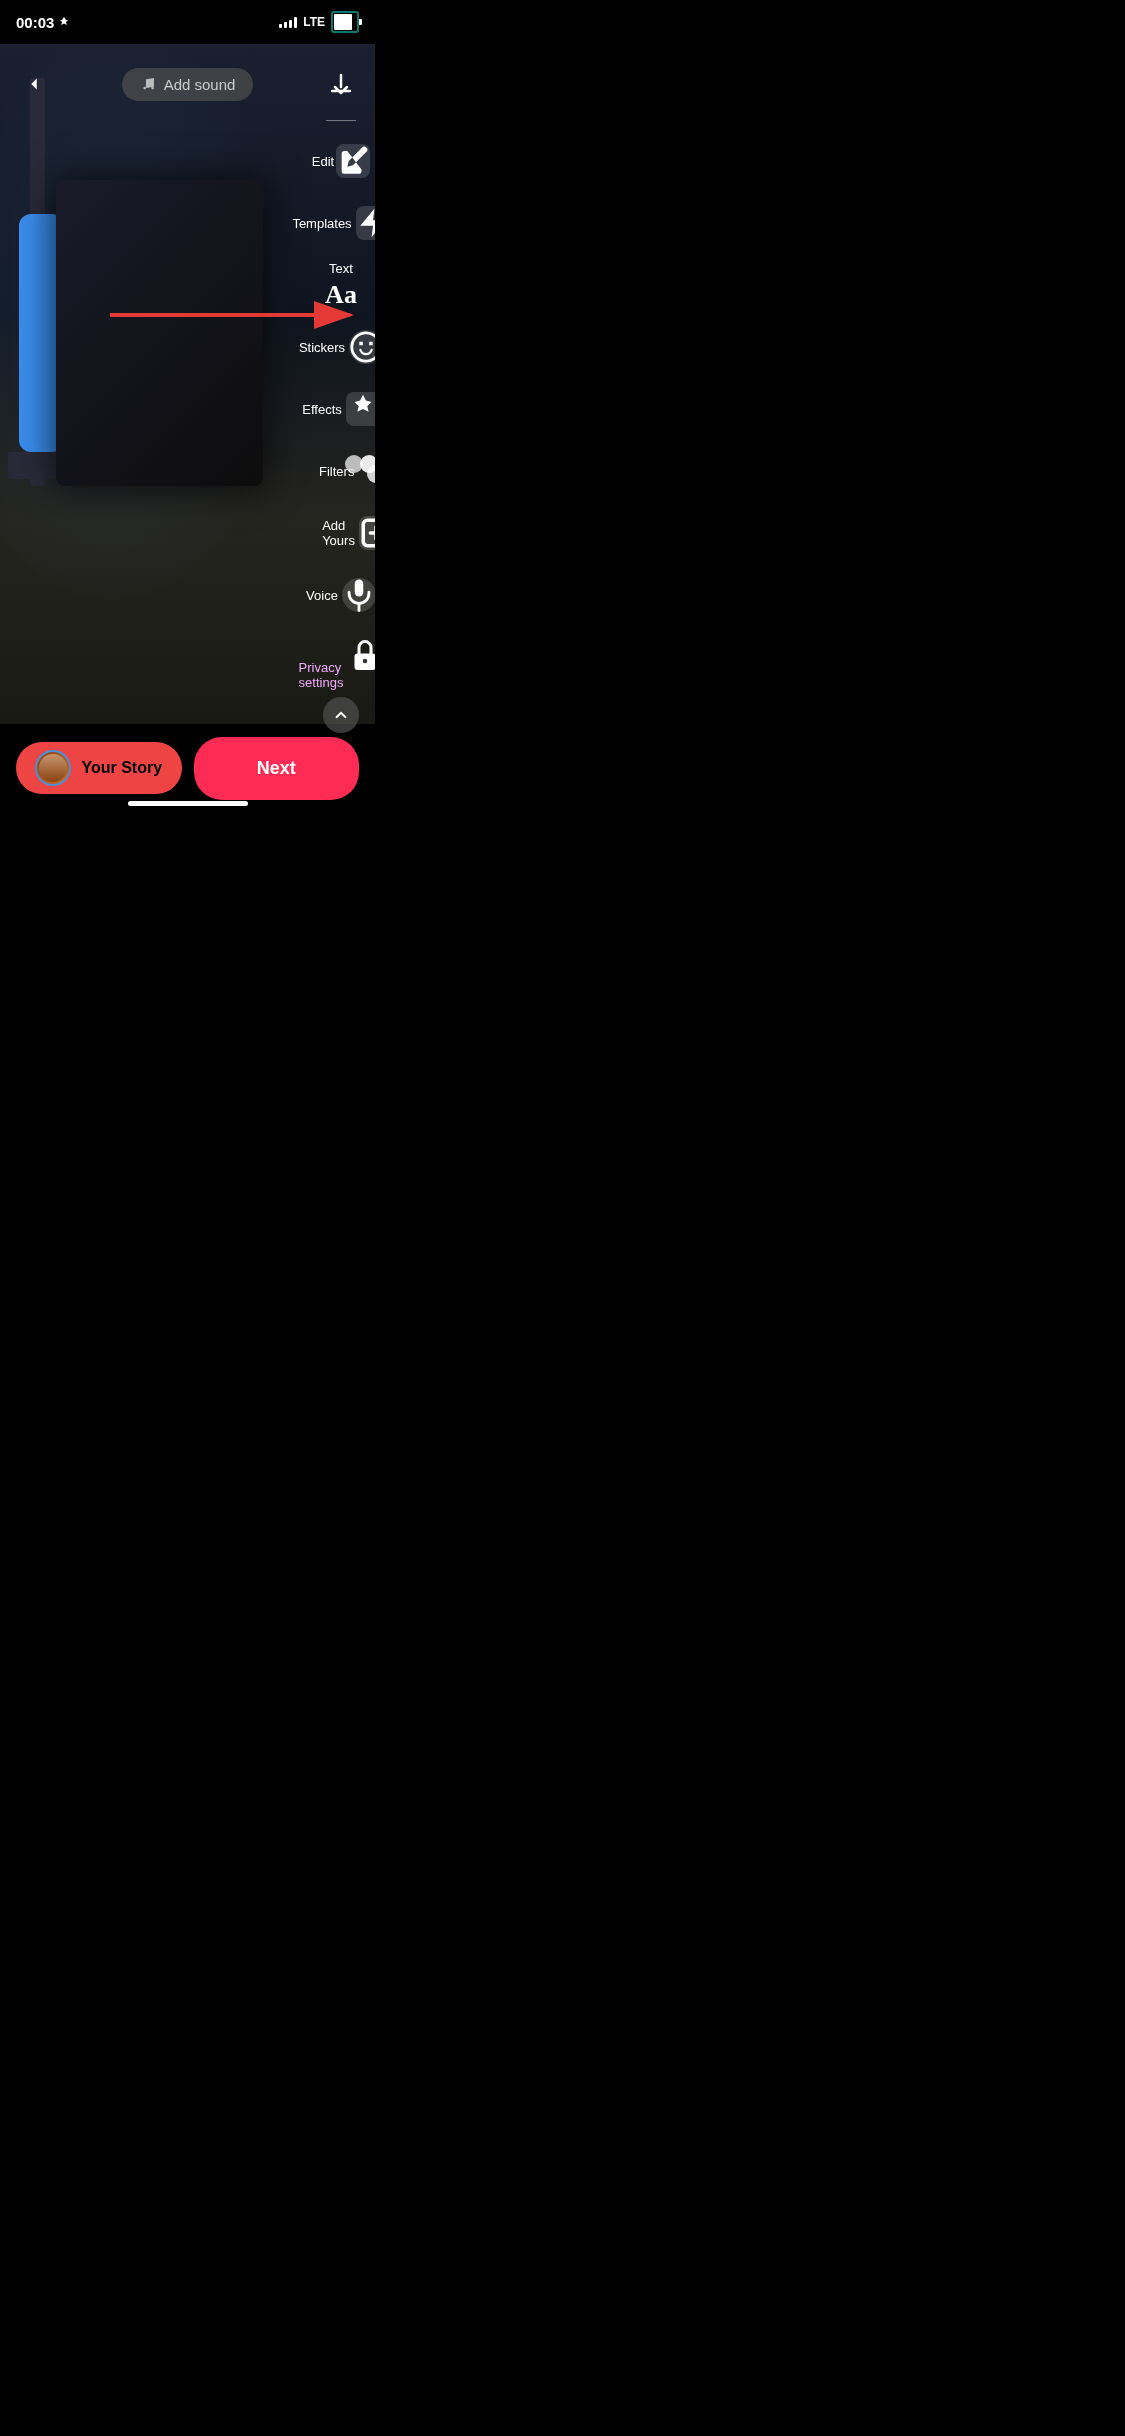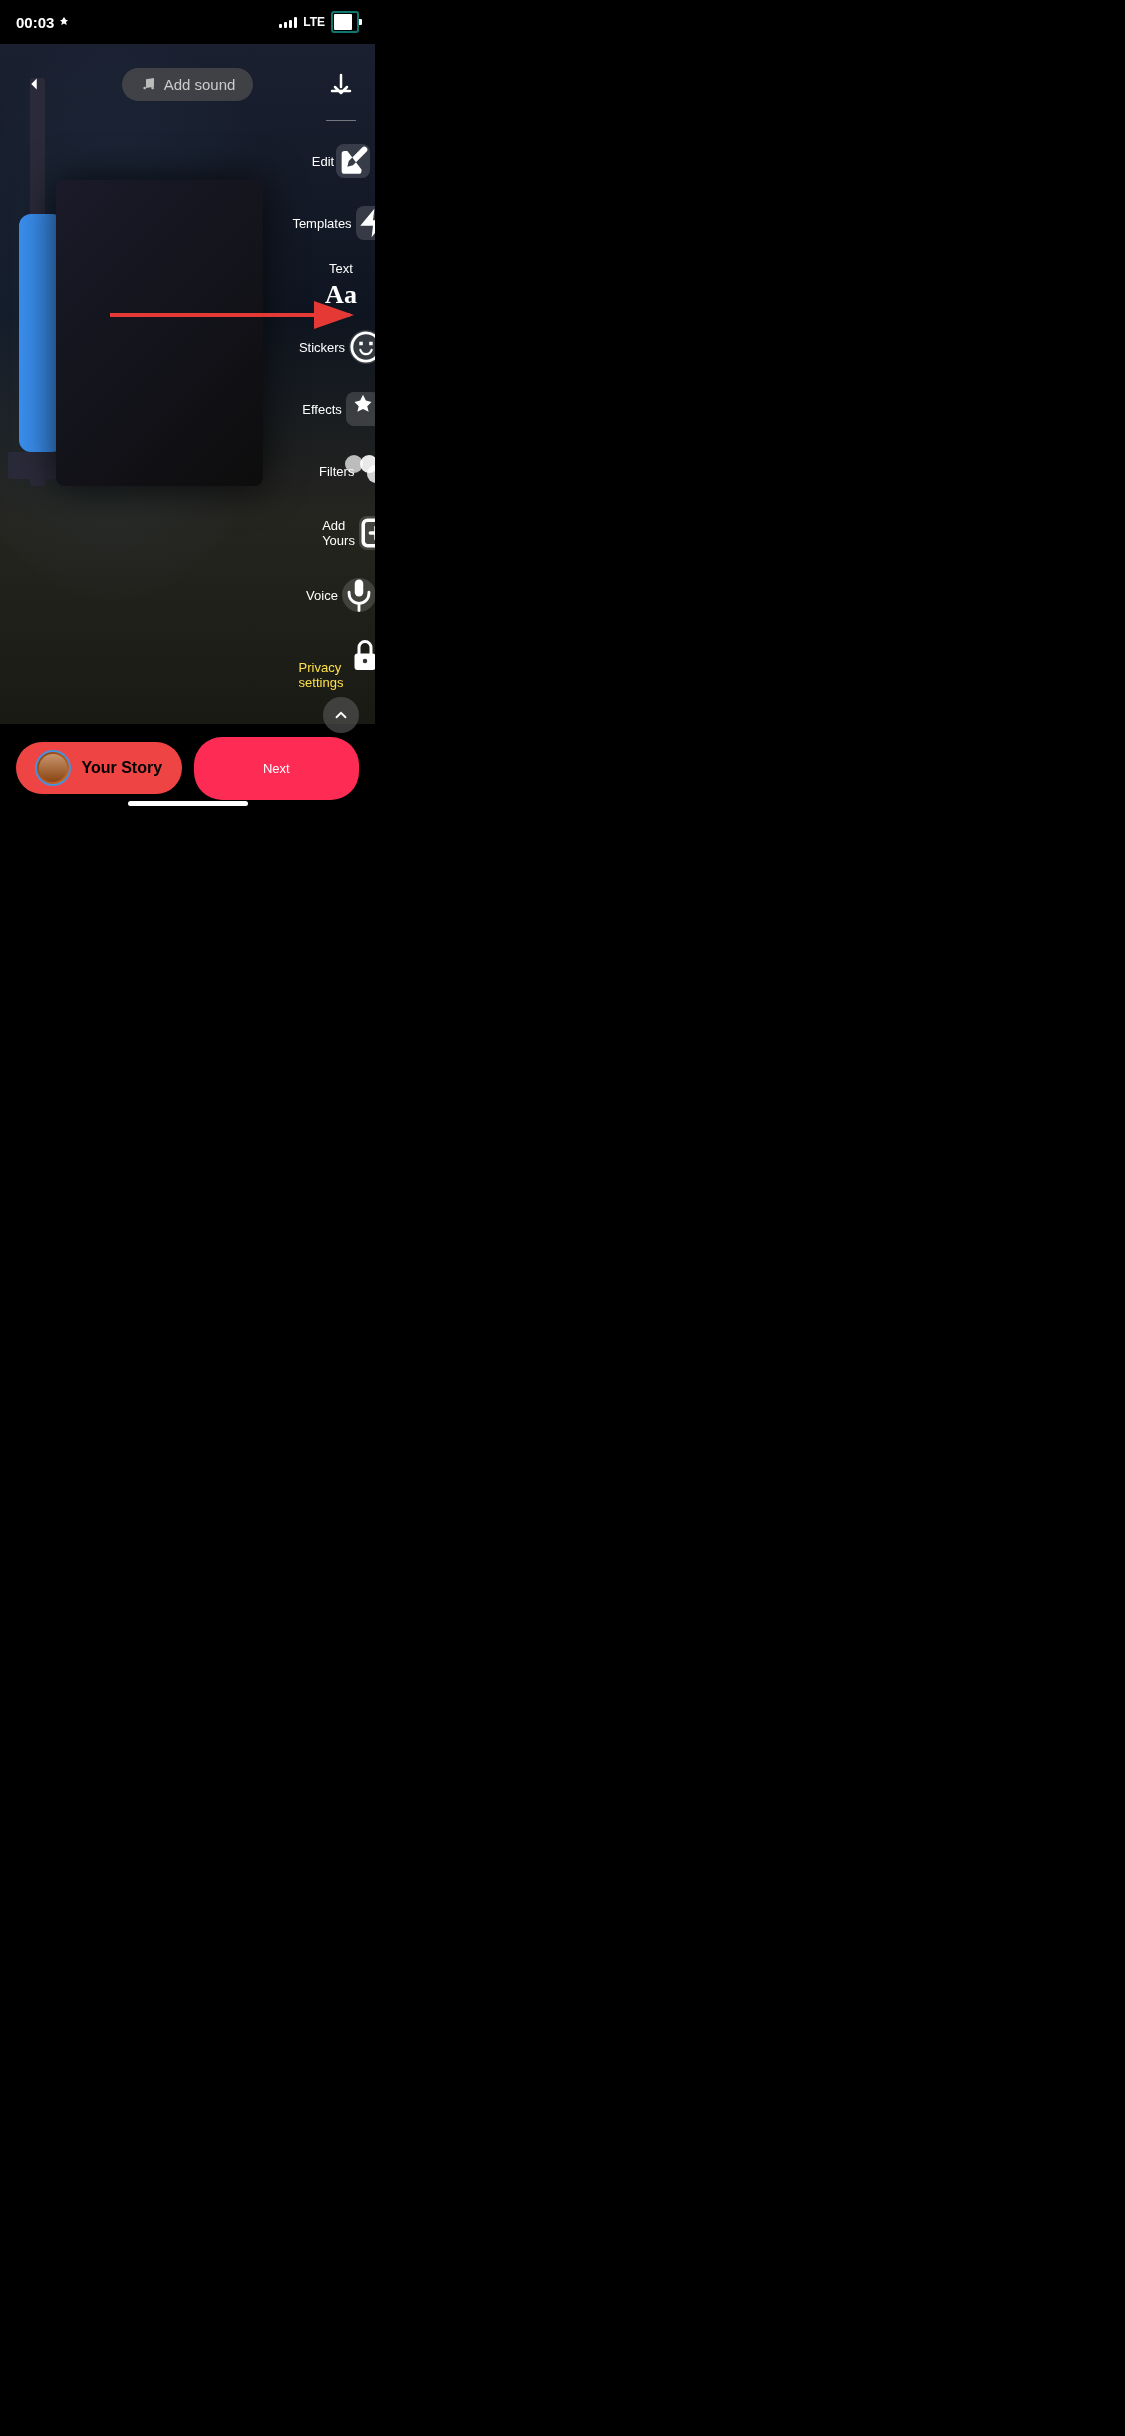--- a/index.html
+++ b/index.html
@@ -332,22 +332,22 @@
       color: #000;
     }
 
     .next-btn {
       flex: 1;
       height: 63px;
       background: #fe2c55;
       border-radius: 28px;
       border: none;
       color: #fff;
-      font-size: 13px;
-      font-weight: 400;
+      font-size: 18px;
+      font-weight: 700;
       cursor: pointer;
     }
 
     .home-indicator {
       position: absolute;
       bottom: 6px;
       left: 50%;
       transform: translateX(-50%);
       width: 120px;
       height: 5px;
@@ -522,21 +522,21 @@
           <path d="M12 1a3 3 0 00-3 3v6a3 3 0 006 0V4a3 3 0 00-3-3z"></path>
           <path d="M19 10v1a7 7 0 01-14 0v-1" stroke="white" stroke-width="2" fill="none" stroke-linecap="round"></path>
           <line x1="12" y1="19" x2="12" y2="23" stroke="white" stroke-width="2" stroke-linecap="round"></line>
         </svg>
       </div>
     </div>
   </div>
 
   <div class="tool-item">
     <div class="tool-icon" style="flex-direction:row;align-items:center;gap:4px;">
-      <span style="color:#fde047;font-size:13px;font-weight:500;margin-top:35px;">Privacy settings</span>
+      <span style="color:#f0abfc;font-size:13px;font-weight:500;margin-top:35px;">Privacy settings</span>
       <div>
         <svg width="32" height="32" viewBox="0 0 24 24" fill="white">
           <rect x="5" y="11" width="14" height="11" rx="2" fill="white"></rect>
           <path d="M8 11V7a4 4 0 018 0v4" stroke="white" stroke-width="2" fill="none" stroke-linecap="round"></path>
           <circle cx="12" cy="16" r="1.5" fill="#333"></circle>
         </svg>
       </div>
     </div>
   </div>
 

